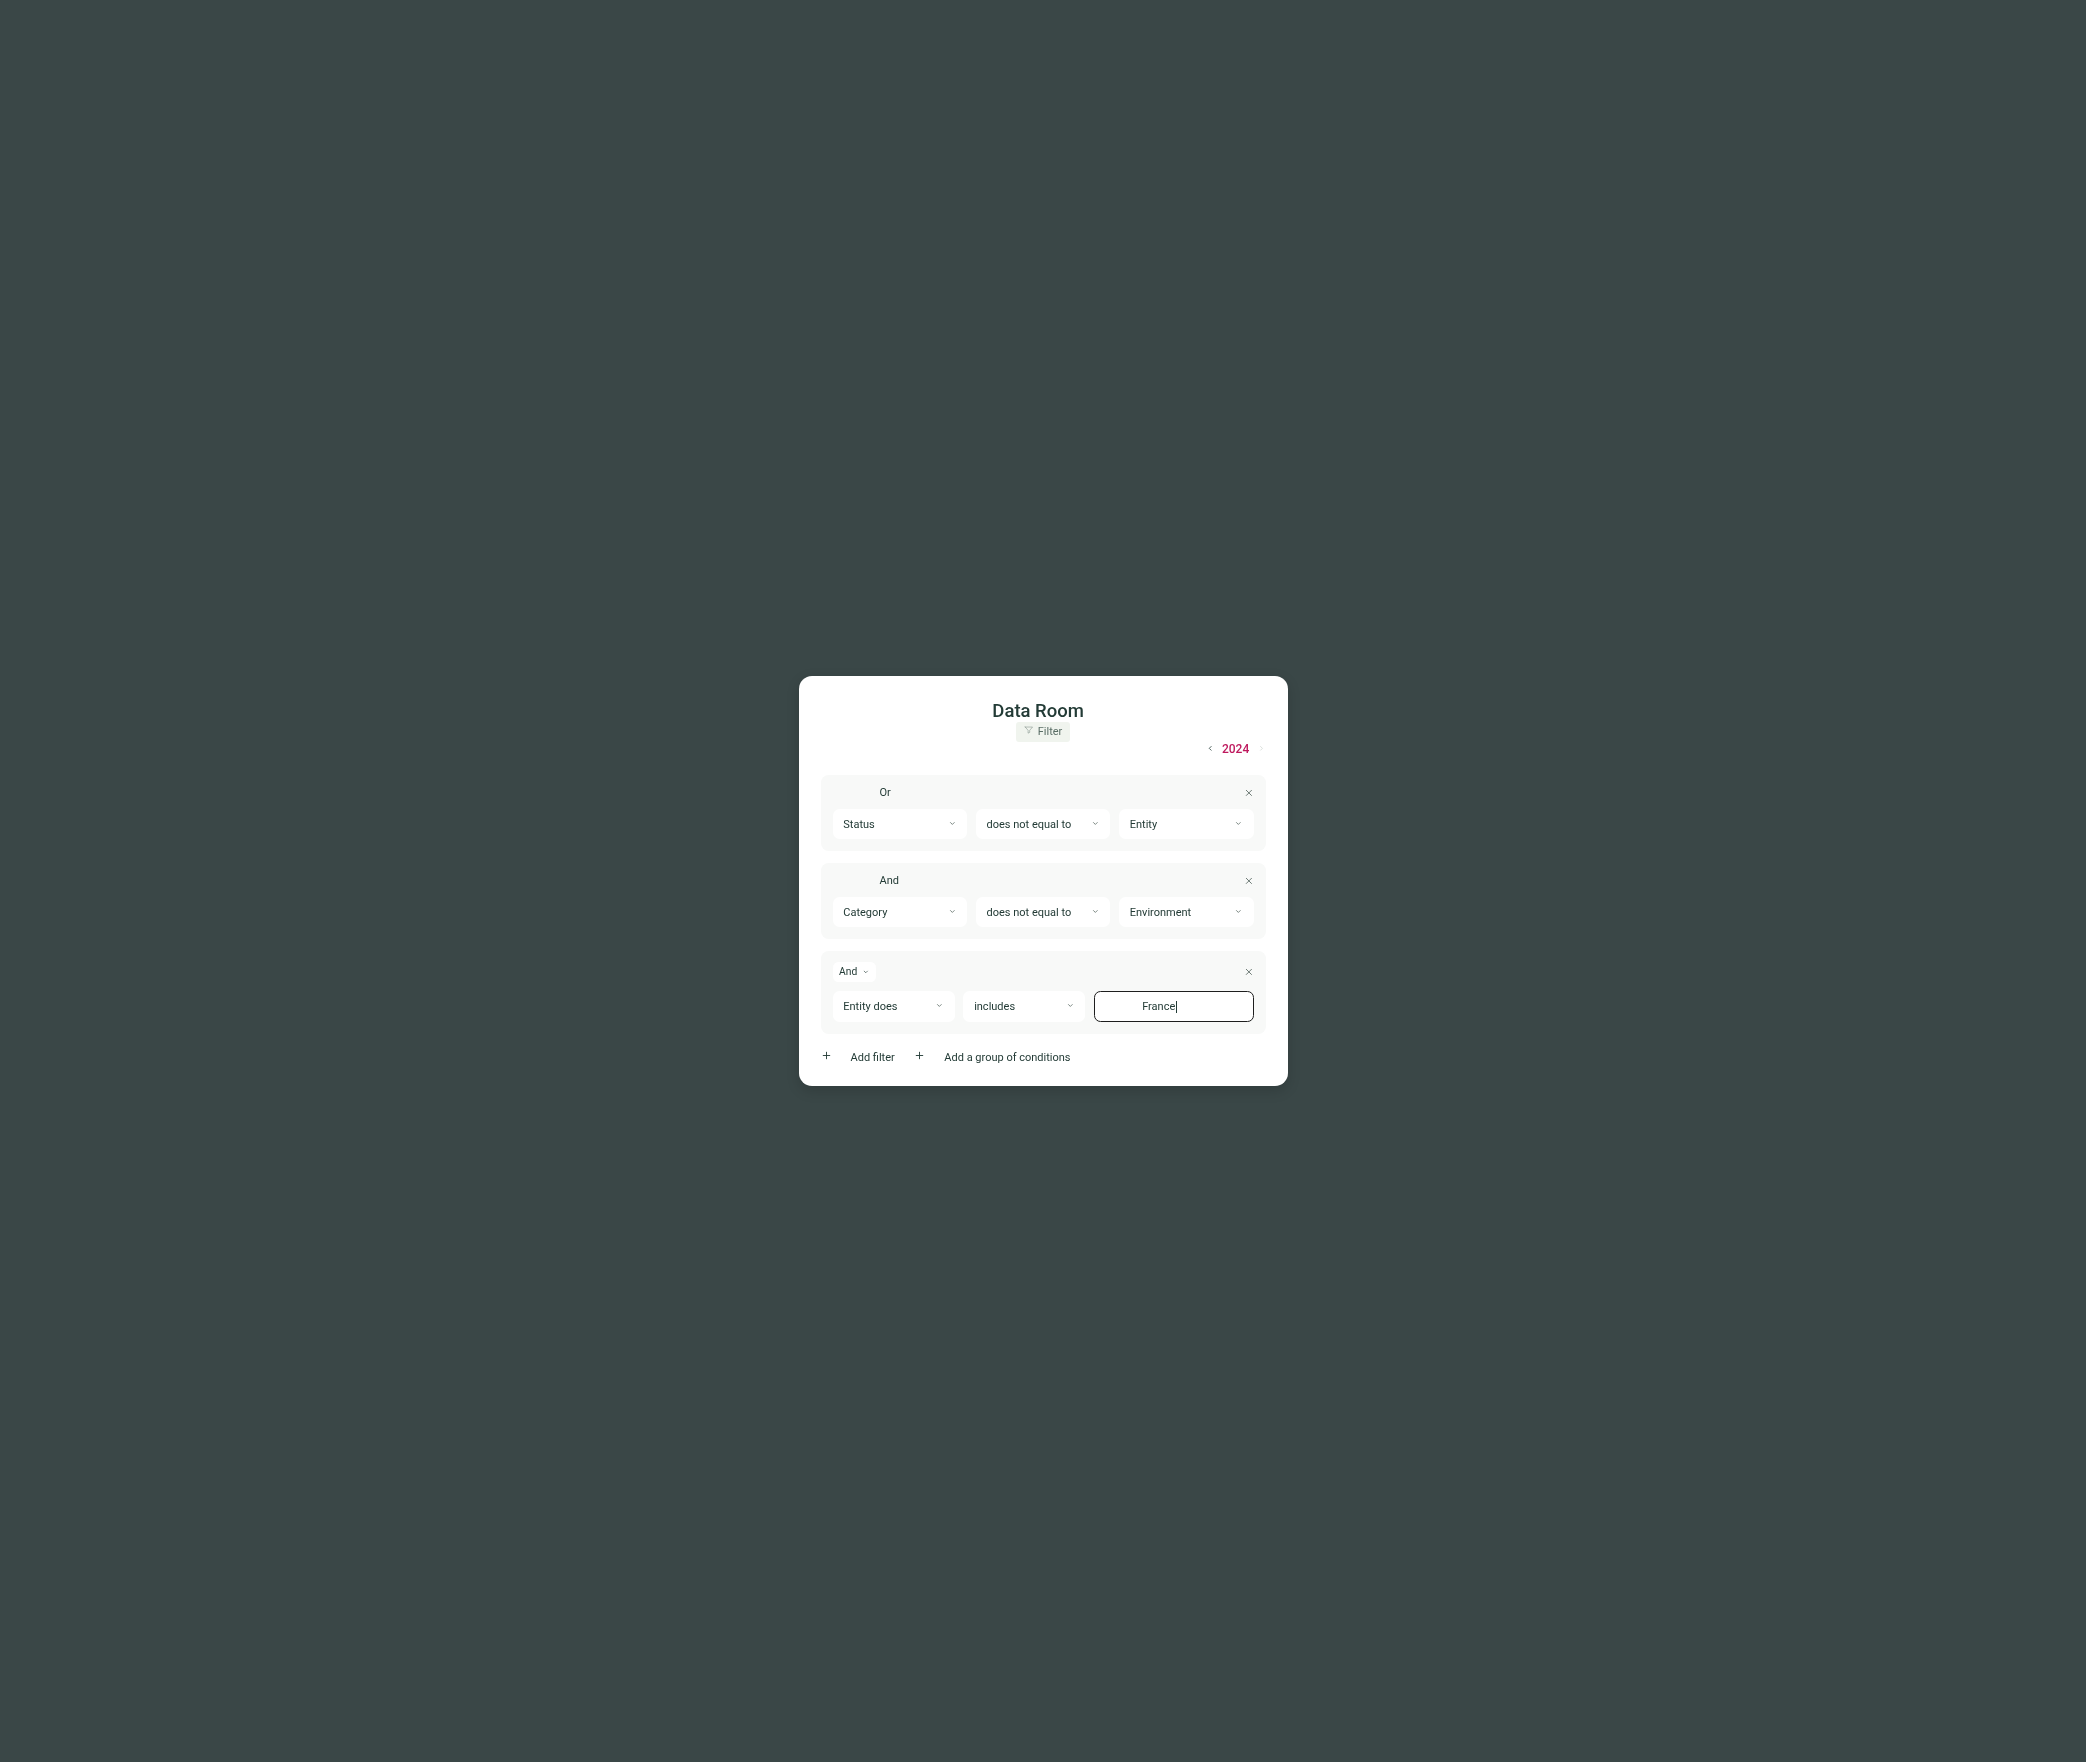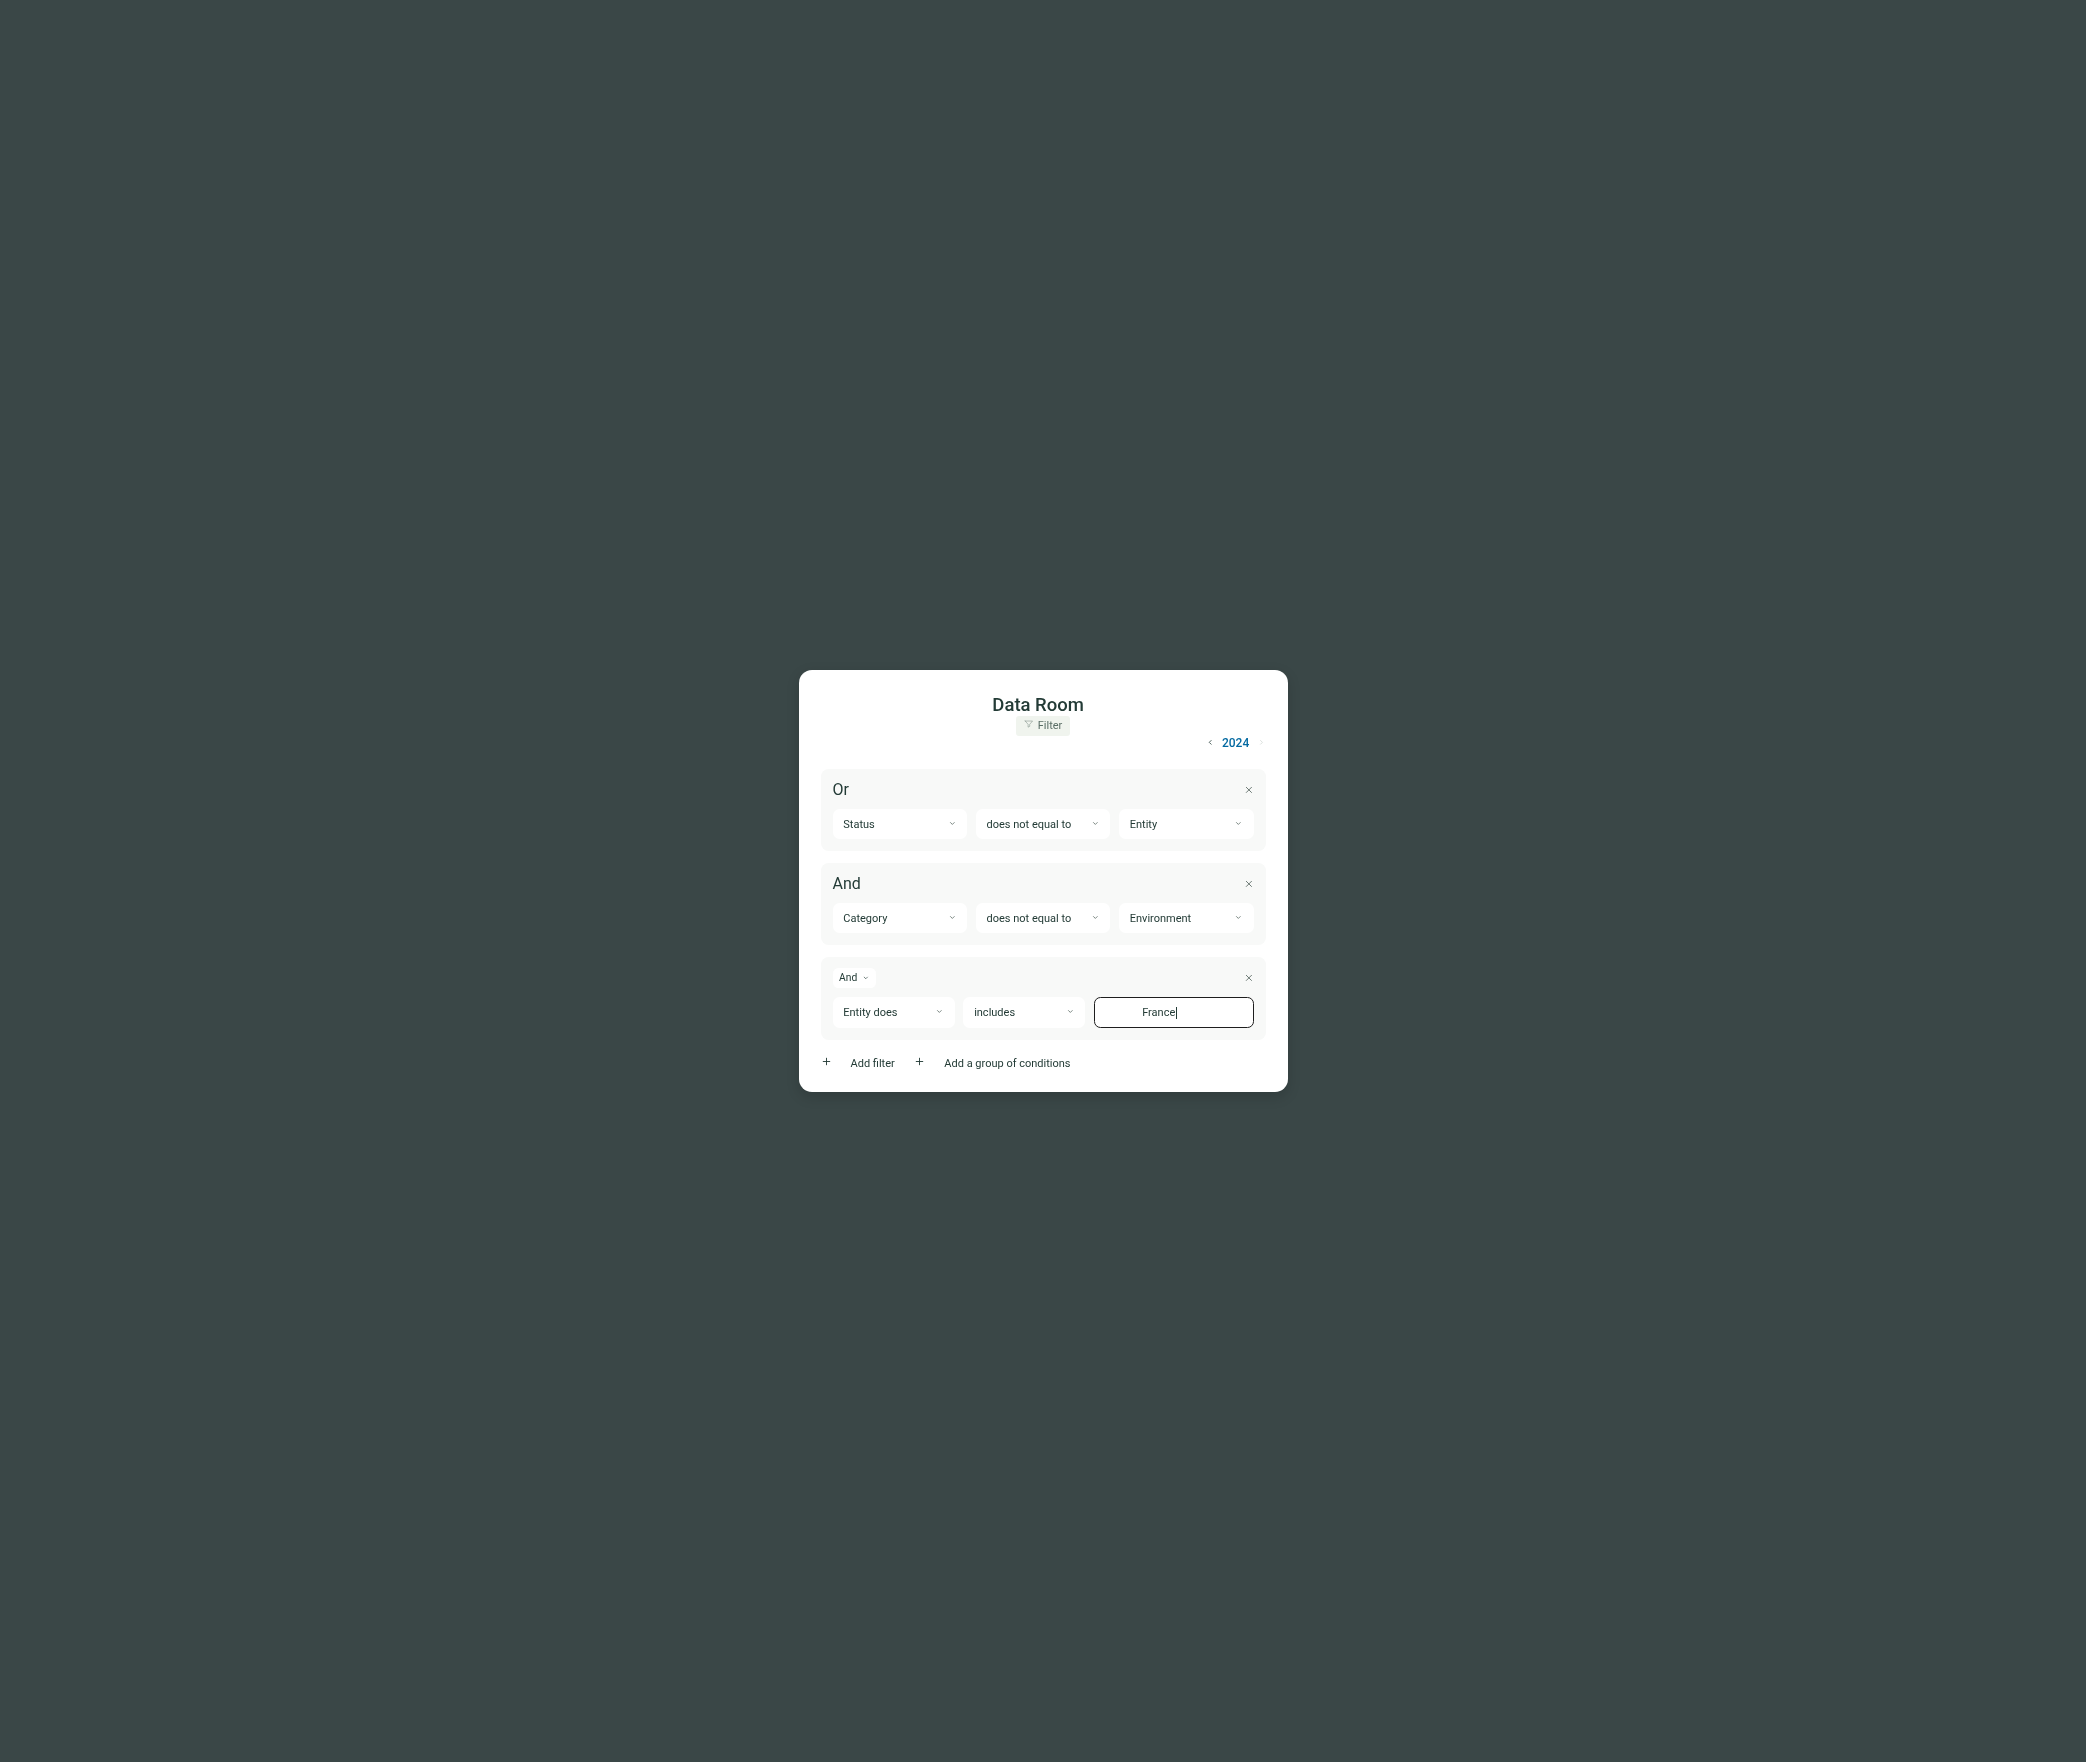--- a/index.html
+++ b/index.html
@@ -42,42 +42,43 @@
     padding: 3.3px 7.6px;
     border-radius: 3px;
   }
   .filter-chip svg { width: 9.8px; height: 9.8px; stroke: #5a6e66; }
   .year-nav {
     margin-left: auto;
     display: flex;
     align-items: center;
     gap: 7.6px;
     font-size: 12px;
-    color: #0369a1;
+    color: #be185d;
     font-weight: 500;
   }
   .year-nav .chev { cursor: pointer; display:flex; }
   .year-nav .chev svg { width: 8.7px; height: 8.7px; stroke: #233b36; stroke-width: 2.2; }
   .year-nav .chev.disabled svg { stroke: #d2d8d4; }
 
   .group {
     background: #f8f9f8;
     border-radius: 7.6px;
     padding: 11px 12px 12px 12px;
     margin-bottom: 12px;
   }
   .group-head {
     display: flex;
     align-items: center;
     justify-content: space-between;
     margin-bottom: 9.8px;
   }
   .group-label {
-    font-size: 16px;
-    color: #233b36;
+    font-size: 11px;
+    color: #233b36;
+    margin-left: 47px;
   }
   .logic-pill {
     display: inline-flex;
     align-items: center;
     gap: 4.3px;
     background: #ffffff;
     border-radius: 5.4px;
     padding: 3.3px 6.5px;
     font-size: 10.3px;
     color: #233b36;

